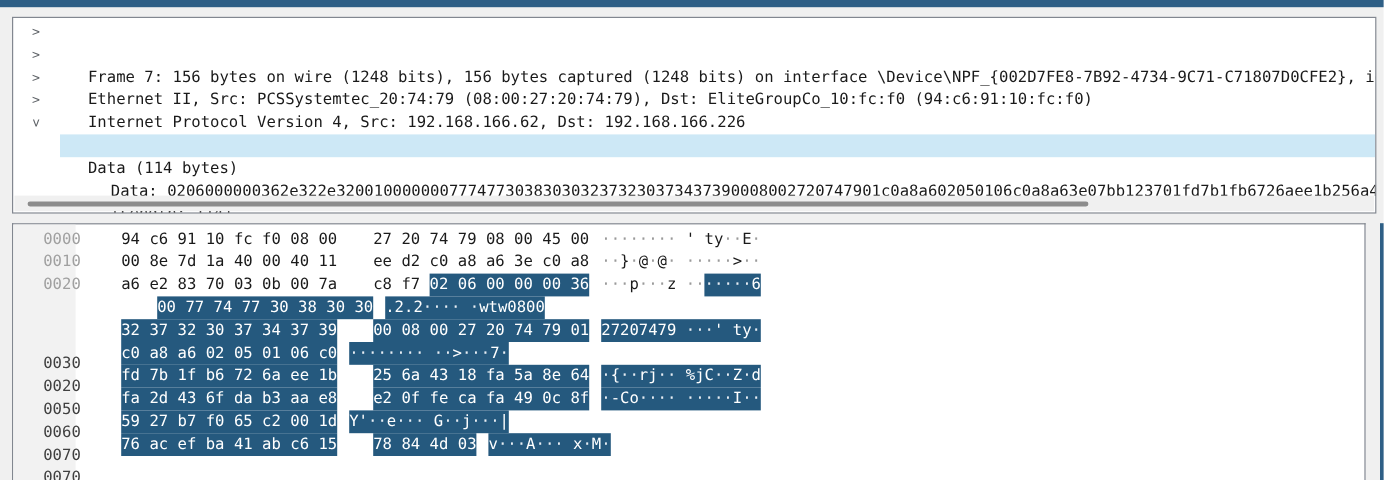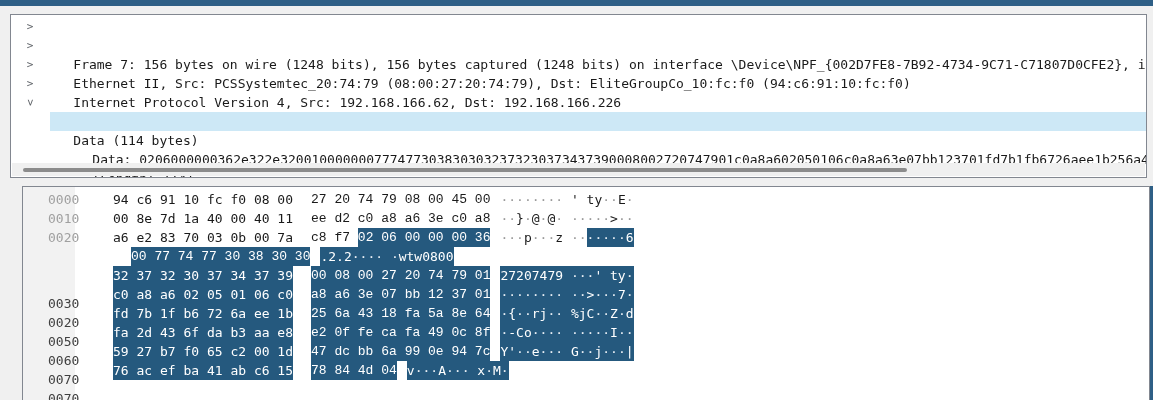--- a/index.html
+++ b/index.html
@@ -35,31 +35,31 @@
   .chev.expanded span{display:inline-block;transform:rotate(90deg);}
   .hscroll{
     position:absolute;left:1px;right:1px;bottom:1px;height:13px;background:var(--page);
   }
   .hscroll .thumb{
     position:absolute;left:1%;width:78%;top:5px;height:4px;background:var(--thumb);border-radius:2px;
   }
 
   
   .hex-pane{
-    position:absolute;left:22px;top:186px;width:1128px;height:214px;
+    position:absolute;left:10px;top:186px;width:1128px;height:214px;
     background:var(--pane);border:1px solid var(--border);border-bottom:none;
     box-sizing:border-box;overflow:hidden;
   }
   .hex-gutter{position:absolute;left:0;top:0;bottom:0;width:52px;background:var(--gutter);}
   .hrows{position:relative;padding-top:3px;}
   .hrow{height:19px;line-height:19px;white-space:pre;display:flex;}
   .off{width:90px;padding-left:25px;box-sizing:border-box;color:var(--off-gray);flex:none;}
   .off.dark{color:var(--off-dark);margin-top:47px;}
   .grp{flex:none;text-align:right;}
-  .g2{margin-left:18px;font-family:Liberation Mono, monospace;}
+  .g2{margin-left:30px;}
   .ascii{margin-left:10px;}
   .sel{background:var(--sel-dark);color:#fff;display:inline-block;height:19px;vertical-align:top;}
   .dim{color:var(--dim);}
   .sel .dim{color:#e8eef4;}
 </style>
 </head>
 <body>
 
 <div class="topbar"></div>
 <div class="right-edge"></div>
@@ -139,45 +139,43 @@
   <div class="hrow">
     <span class="off dark">0020</span>
     <span class="grp g1"><span class="pre"></span><span class="sel">32 37 32 30 37 34 37 39</span></span>
     <span class="grp g2"><span class="pre"></span><span class="sel">00 08 00 27 20 74 79 01</span></span>
     <span class="grp ascii"><span class="pre"></span><span class="sel">27207479 <span class="dim">·</span><span class="dim">·</span><span class="dim">·</span>' ty<span class="dim">·</span></span></span>
   </div>
 
   <div class="hrow">
     <span class="off dark">0050</span>
     <span class="grp g1"><span class="pre"></span><span class="sel">c0 a8 a6 02 05 01 06 c0</span></span>
-    <span class="grp g2"><span class="pre"></span><span class="sel">a8 a6 3e 07 bb 12 37 01</span></span>
     <span class="grp ascii"><span class="pre"></span><span class="sel"><span class="dim">·</span><span class="dim">·</span><span class="dim">·</span><span class="dim">·</span><span class="dim">·</span><span class="dim">·</span><span class="dim">·</span><span class="dim">·</span> <span class="dim">·</span><span class="dim">·</span>&gt;<span class="dim">·</span><span class="dim">·</span><span class="dim">·</span>7<span class="dim">·</span></span></span>
   </div>
 
   <div class="hrow">
     <span class="off dark">0060</span>
     <span class="grp g1"><span class="pre"></span><span class="sel">fd 7b 1f b6 72 6a ee 1b</span></span>
     <span class="grp g2"><span class="pre"></span><span class="sel">25 6a 43 18 fa 5a 8e 64</span></span>
     <span class="grp ascii"><span class="pre"></span><span class="sel"><span class="dim">·</span>{<span class="dim">·</span><span class="dim">·</span>rj<span class="dim">·</span><span class="dim">·</span> %jC<span class="dim">·</span><span class="dim">·</span>Z<span class="dim">·</span>d</span></span>
   </div>
 
   <div class="hrow">
     <span class="off dark">0070</span>
     <span class="grp g1"><span class="pre"></span><span class="sel">fa 2d 43 6f da b3 aa e8</span></span>
     <span class="grp g2"><span class="pre"></span><span class="sel">e2 0f fe ca fa 49 0c 8f</span></span>
     <span class="grp ascii"><span class="pre"></span><span class="sel"><span class="dim">·</span>-Co<span class="dim">·</span><span class="dim">·</span><span class="dim">·</span><span class="dim">·</span> <span class="dim">·</span><span class="dim">·</span><span class="dim">·</span><span class="dim">·</span><span class="dim">·</span>I<span class="dim">·</span><span class="dim">·</span></span></span>
   </div>
 
   <div class="hrow">
     <span class="off dark">0070</span>
     <span class="grp g1"><span class="pre"></span><span class="sel">59 27 b7 f0 65 c2 00 1d</span></span>
-    <span class="grp g2"><span class="pre"></span><span class="sel">47 dc bb 6a 99 0e 94 7c</span></span>
     <span class="grp ascii"><span class="pre"></span><span class="sel">Y'<span class="dim">·</span><span class="dim">·</span>e<span class="dim">·</span><span class="dim">·</span><span class="dim">·</span> G<span class="dim">·</span><span class="dim">·</span>j<span class="dim">·</span><span class="dim">·</span><span class="dim">·</span>|</span></span>
   </div>
 
   <div class="hrow">
     <span class="off dark">0090</span>
     <span class="grp g1"><span class="pre"></span><span class="sel">76 ac ef ba 41 ab c6 15</span></span>
-    <span class="grp g2"><span class="pre"></span><span class="sel">78 84 4d 04</span></span>
+    <span class="grp g2"><span class="pre"></span><span class="sel">78 84 4d 03</span></span>
     <span class="grp ascii"><span class="pre"></span><span class="sel">v<span class="dim">·</span><span class="dim">·</span><span class="dim">·</span>A<span class="dim">·</span><span class="dim">·</span><span class="dim">·</span> x<span class="dim">·</span>M<span class="dim">·</span></span></span>
   </div>
 </div>
 </div>
 
 </body></html>

